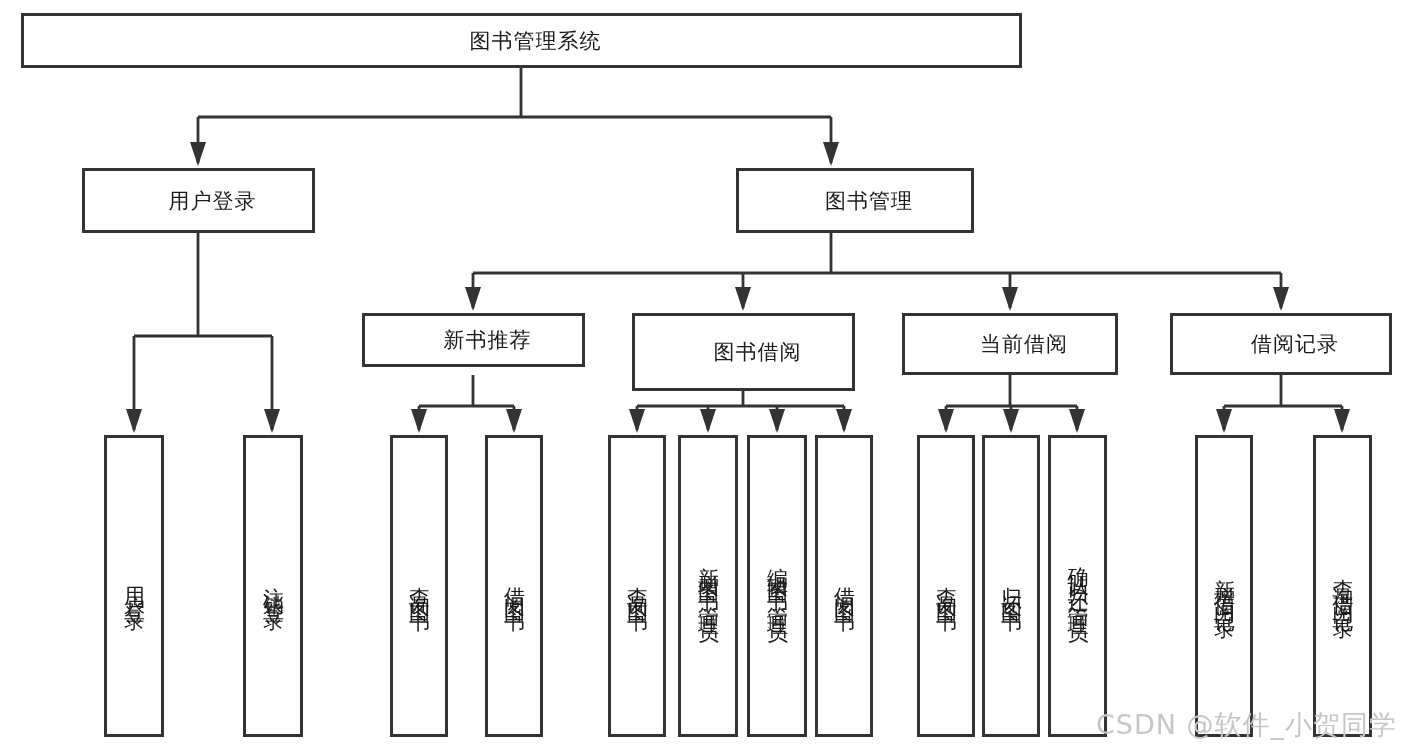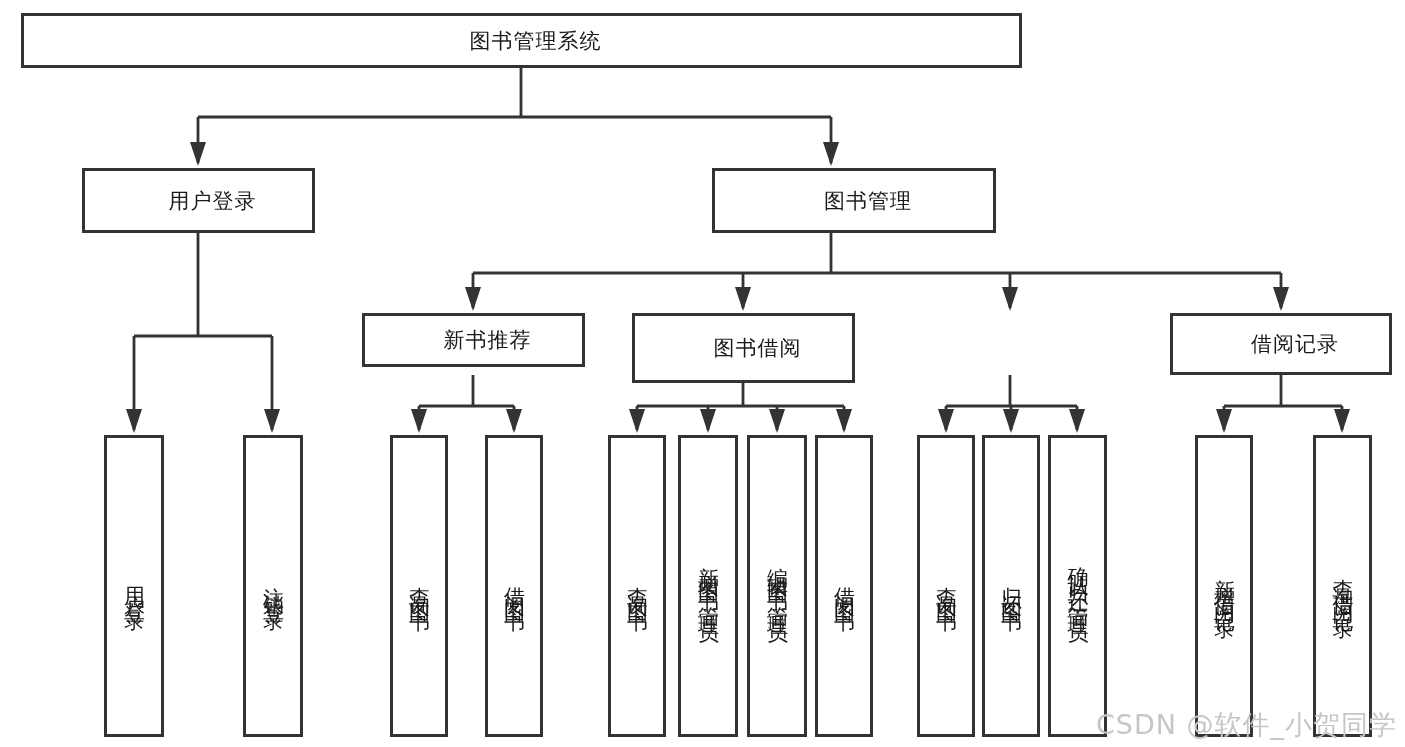--- a/index.html
+++ b/index.html
@@ -94,24 +94,25 @@
       <path d="M1011 406 V430" marker-end="url(#arrow)"></path>
       <path d="M1077 406 V430" marker-end="url(#arrow)"></path>
       <path d="M1224 406 V430" marker-end="url(#arrow)"></path>
       <path d="M1342 406 V430" marker-end="url(#arrow)"></path>
     </g>
   </svg>
 
   <div class="box hbox" style="left:21px; top:13px; width:1001px; height:55px;">图书管理系统</div>
 
   <div class="box hbox" style="left:82px; top:168px; width:233px; height:65px;">用户登录</div>
-  <div class="box hbox" style="left:712px; top:168px; width:284px; height:65px;">图书管理</div>
+  <div class="box hbox" style="left:736px; top:168px; width:238px; height:65px;">图书管理</div>
 
   <div class="box hbox" style="left:362px; top:313px; width:223px; height:54px;">新书推荐</div>
-  <div class="box hbox" style="left:632px; top:313px; width:223px; height:70px;">图书借阅</div>
+  <div class="box hbox" style="left:632px; top:313px; width:223px; height:78px;">图书借阅</div>
+  <div class="box hbox" style="left:902px; top:313px; width:216px; height:62px;">当前借阅</div>
   <div class="box hbox" style="left:1170px; top:313px; width:222px; height:62px;">借阅记录</div>
 
   <div class="box vbox" style="left:104px; width:60px;">
     <span class="vt">用户登录</span>
   </div>
   <div class="box vbox" style="left:243px; width:60px;">
     <span class="vt">注销登录</span>
   </div>
 
   <div class="box vbox" style="left:390px; width:58px;">

